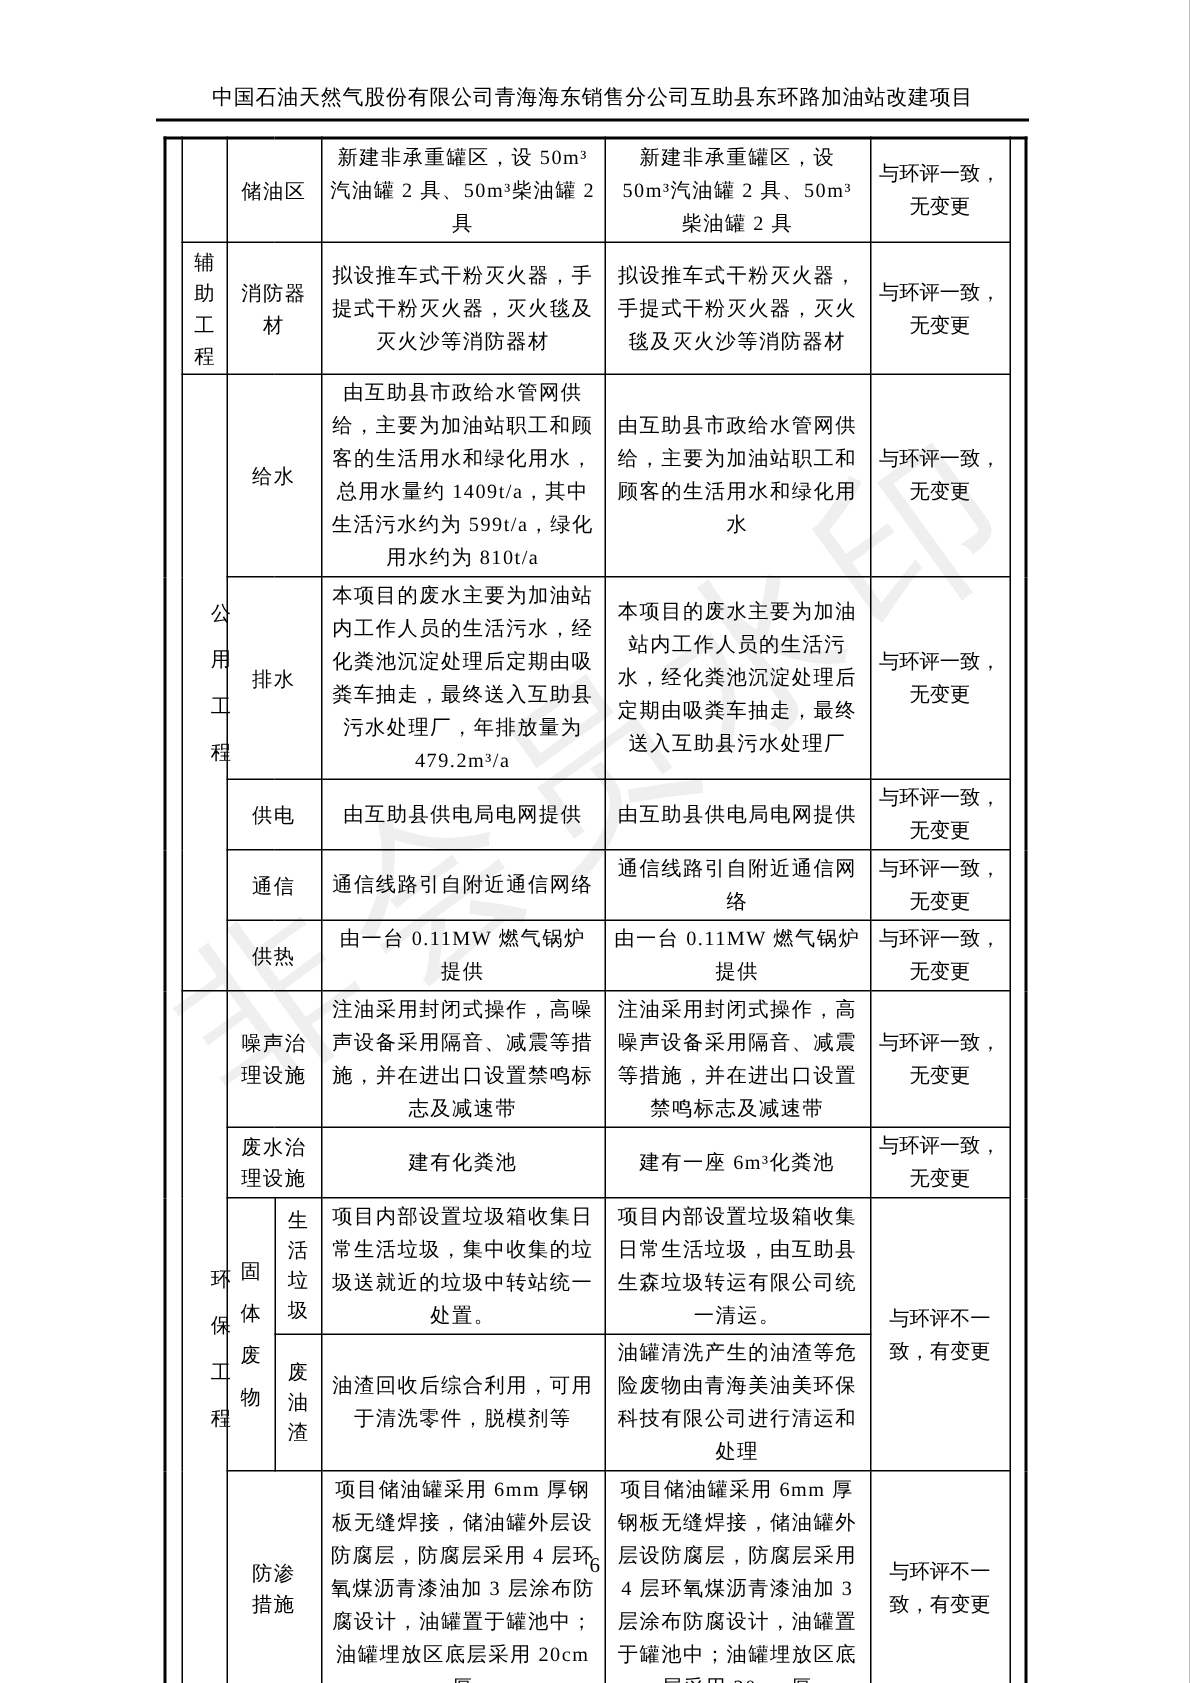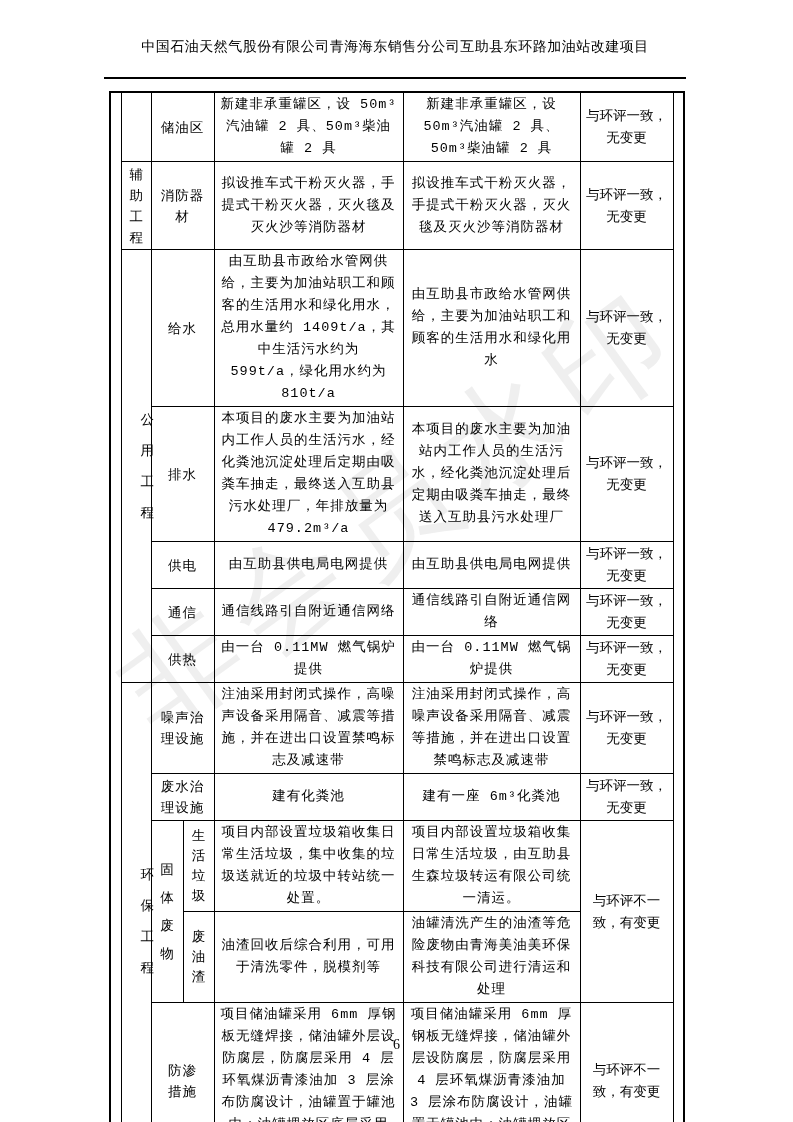--- a/index.html
+++ b/index.html
@@ -3,24 +3,24 @@
 <meta charset="utf-8">
 <style>
   * { margin:0; padding:0; box-sizing:border-box; }
   html,body { background:#888; }
   .page {
     position:relative; width:793px; height:1122px; margin:0 auto;
     background:#ffffff; overflow:hidden;
     font-family:"Liberation Serif", serif; color:#000;
   }
   .header {
-    position:absolute; left:104px; top:38px; width:582px;
+    position:absolute; left:104px; top:56px; width:582px;
     text-align:center; font-size:14px; letter-spacing:0.5px;
     font-family:"Liberation Sans", sans-serif;
-    border-bottom:2px solid #000; padding-bottom:21px;
+    border-bottom:2px solid #000; padding-bottom:5px;
   }
   .watermark {
     position:absolute; left:40px; top:430px; width:720px;
     text-align:center; font-size:118px; letter-spacing:14px;
     color:rgba(100,100,100,0.10);
     transform:rotate(-36deg); transform-origin:center;
     z-index:0; pointer-events:none; white-space:nowrap;
     font-family:"Liberation Sans", sans-serif;
   }
   table.cmp {
@@ -35,21 +35,20 @@
   td.cat-loose { line-height:31px;padding-left:19px; }
   td.cat-mid   { line-height:28px; }
   td.sub  {
     text-align:center; line-height:21px; padding:1px 4px;
     white-space:pre-line; letter-spacing:1px;margin-top:18px;
   }
   td.subv { text-align:center; padding:0 8px; line-height:20px; }
   td.content {
     text-align:center; line-height:22px; padding:1px 5px;
     letter-spacing:1px;
-    font-family:Liberation Mono, monospace;
   }
   td.result {
     text-align:center; line-height:22px; padding:1px 1px;
     font-size:13px; letter-spacing:0;
   }
   .pageno {
     position:absolute; left:0; top:1037px; width:100%;
     text-align:center; font-size:14px;
   }
   tr.h47{height:47px} tr.h88{height:88px} tr.h132{height:132px}

